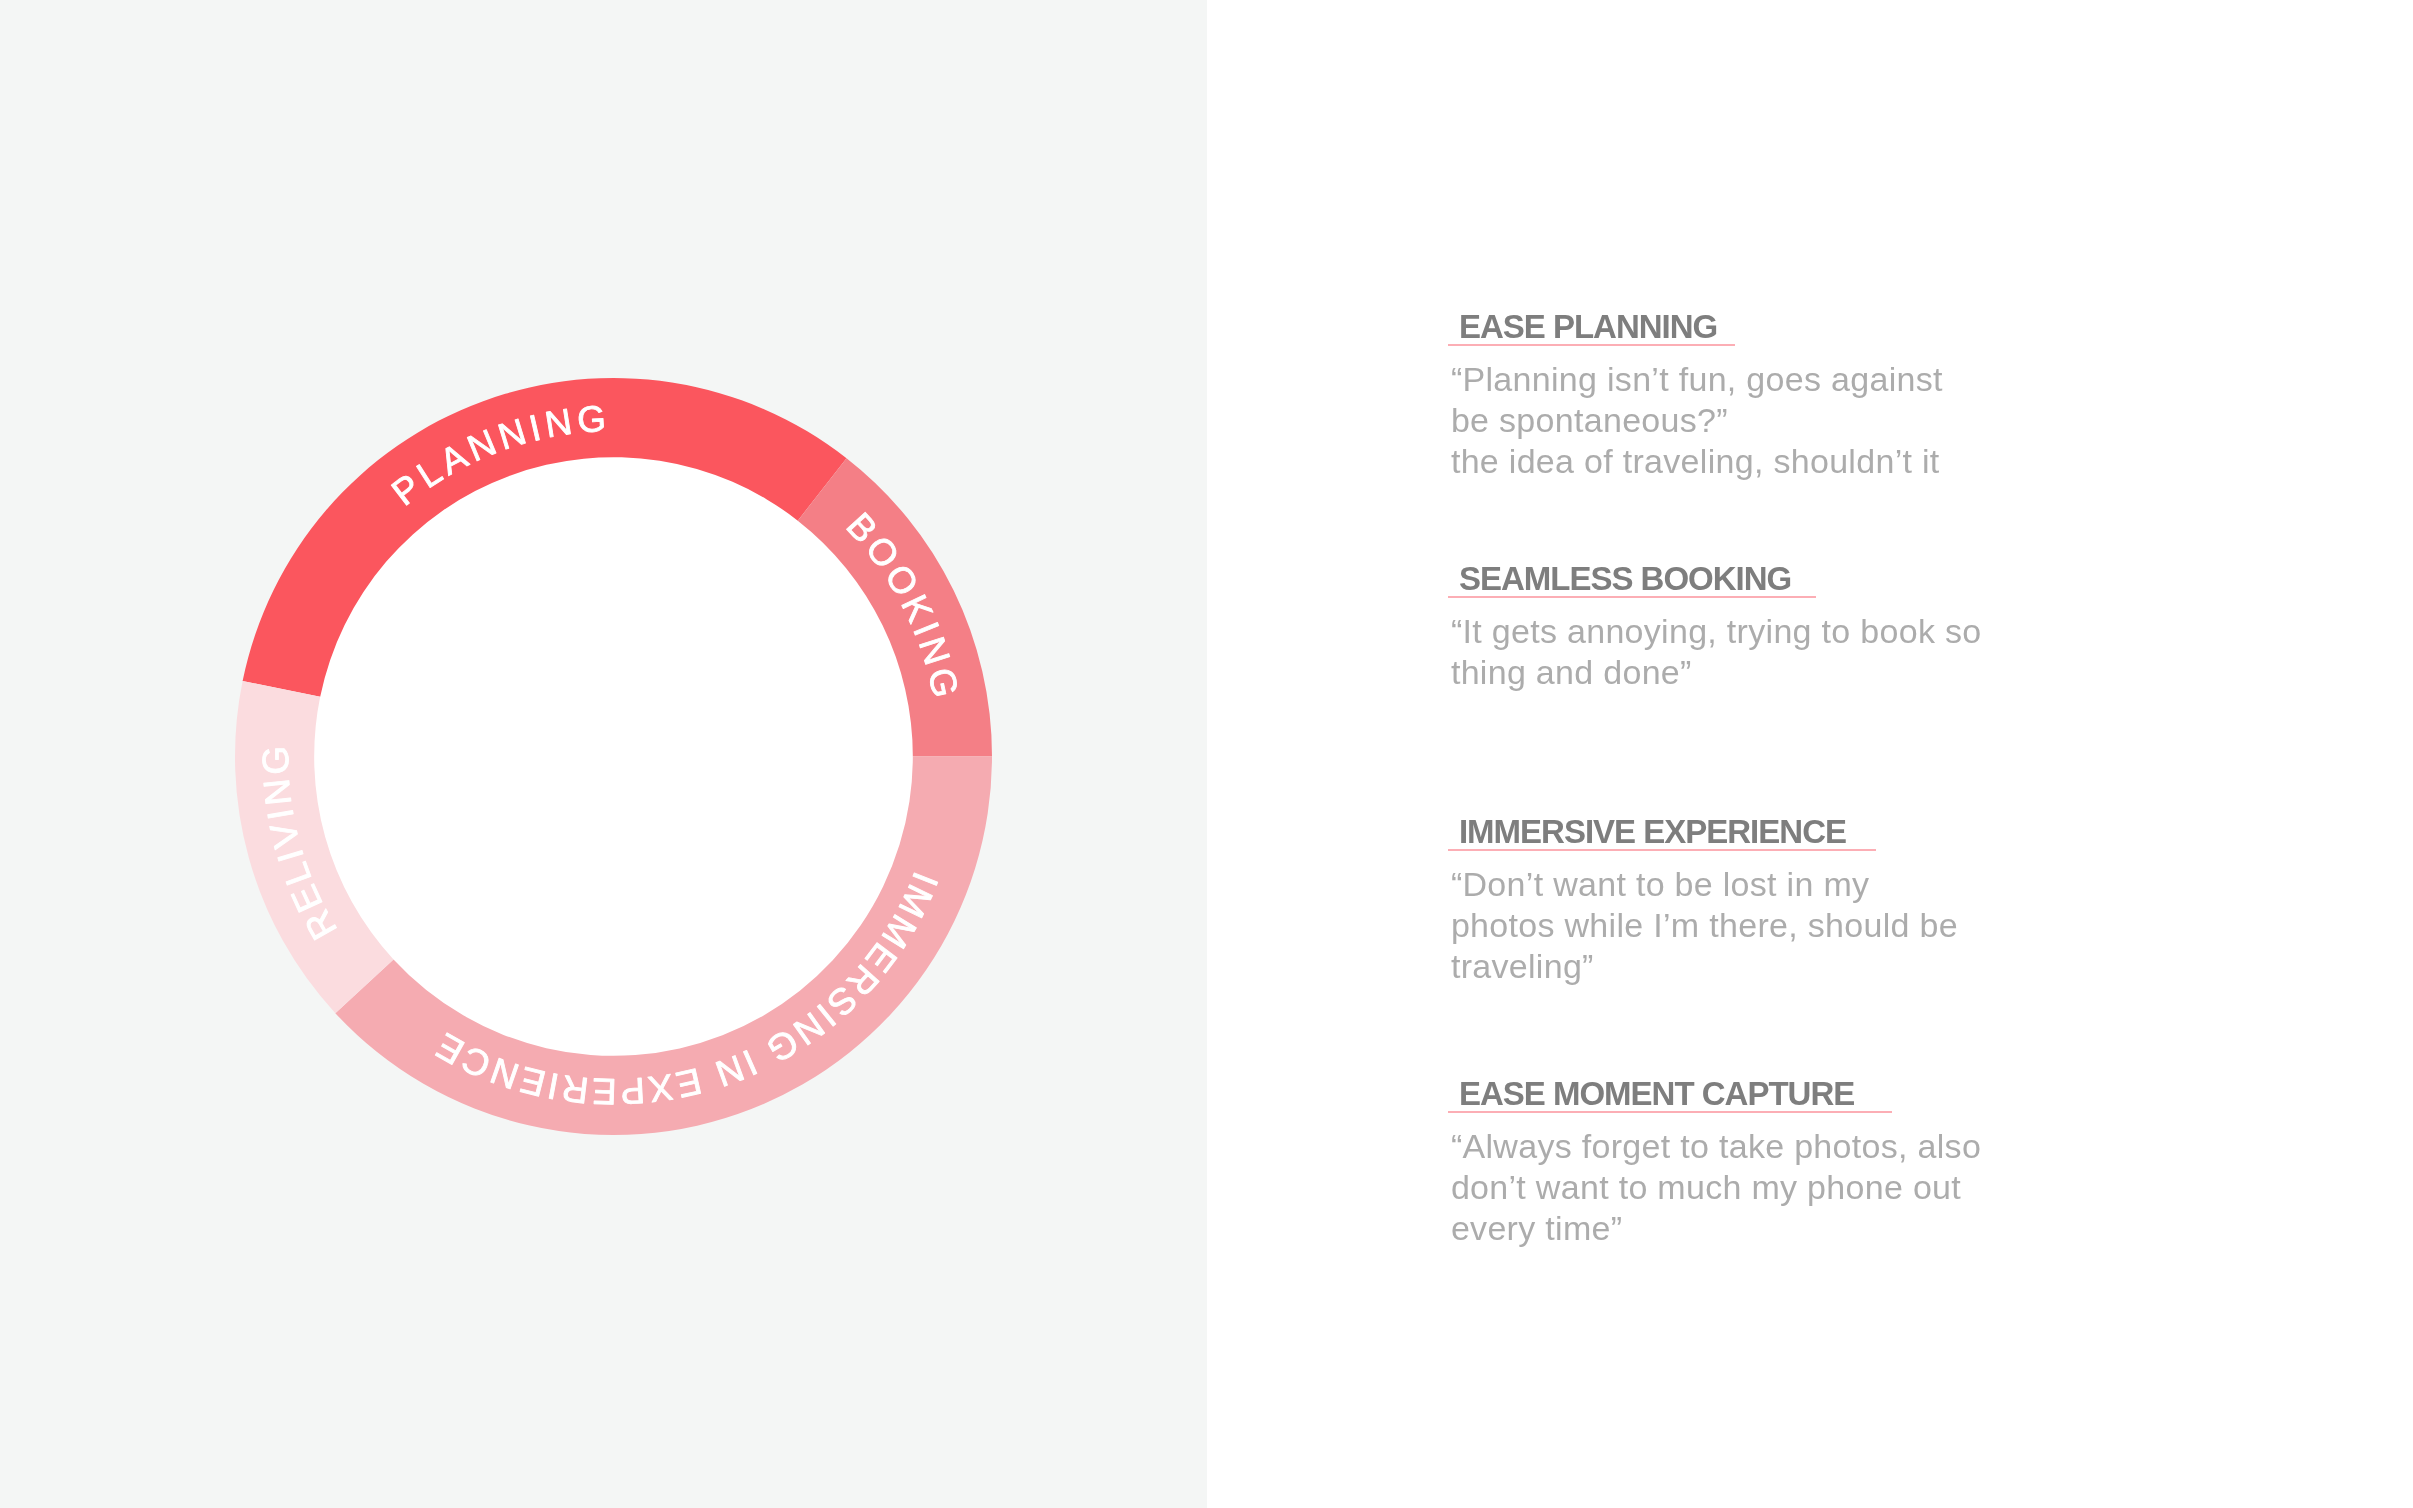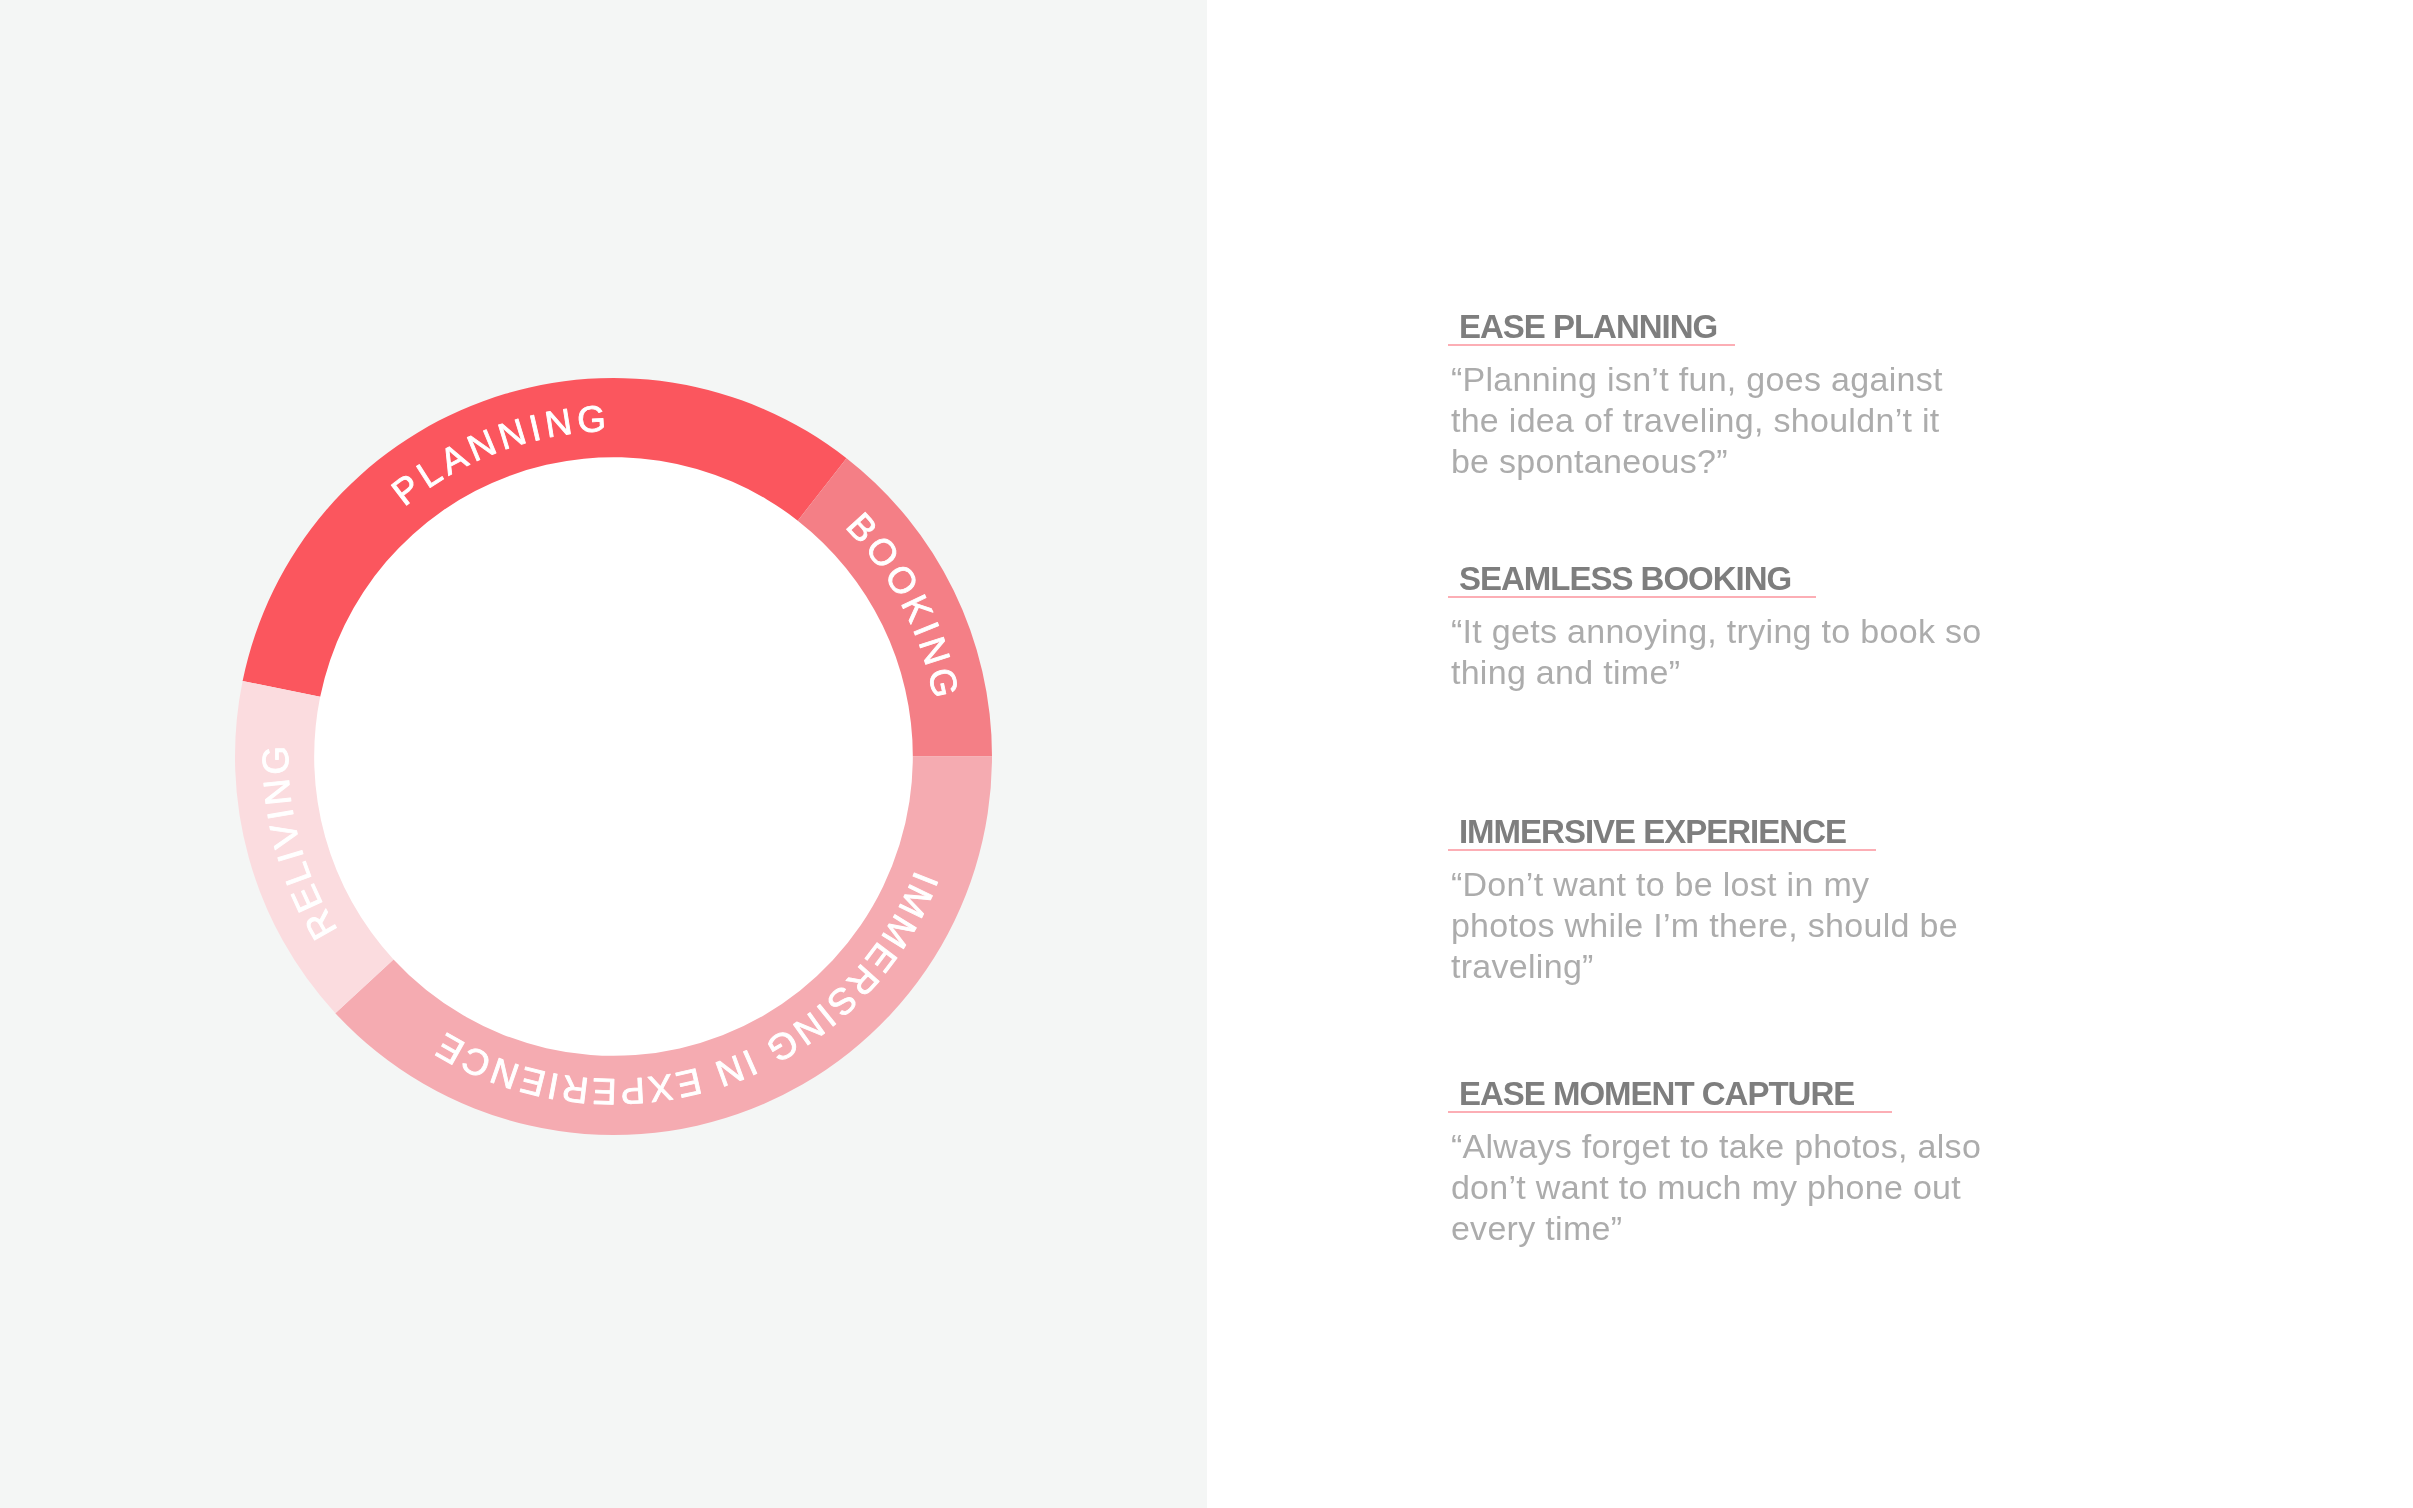--- a/index.html
+++ b/index.html
@@ -63,30 +63,30 @@
       </text>
     </svg>
   </div>
 
   <div class="sections">
     <div class="section" style="top: 302px;">
       <div class="sec-head">EASE PLANNING</div>
       <div class="sec-rule" style="width: 287px;"></div>
       <div class="sec-quote">
           <div>“Planning isn’t fun, goes against</div>
+          <div>be spontaneous?”</div>
           <div>the idea of traveling, shouldn’t it</div>
-          <div>be spontaneous?”</div>
         </div>
     </div>
     <div class="section" style="top: 554px;">
       <div class="sec-head">SEAMLESS BOOKING</div>
       <div class="sec-rule" style="width: 368px;"></div>
       <div class="sec-quote">
           <div>“It gets annoying, trying to book so</div>
-          <div>thing and time”</div>
+          <div>thing and done”</div>
         </div>
     </div>
     <div class="section" style="top: 807px;">
       <div class="sec-head">IMMERSIVE EXPERIENCE</div>
       <div class="sec-rule" style="width: 428px;"></div>
       <div class="sec-quote">
           <div>“Don’t want to be lost in my</div>
           <div>photos while I’m there, should be</div>
           <div>traveling”</div>
         </div>

